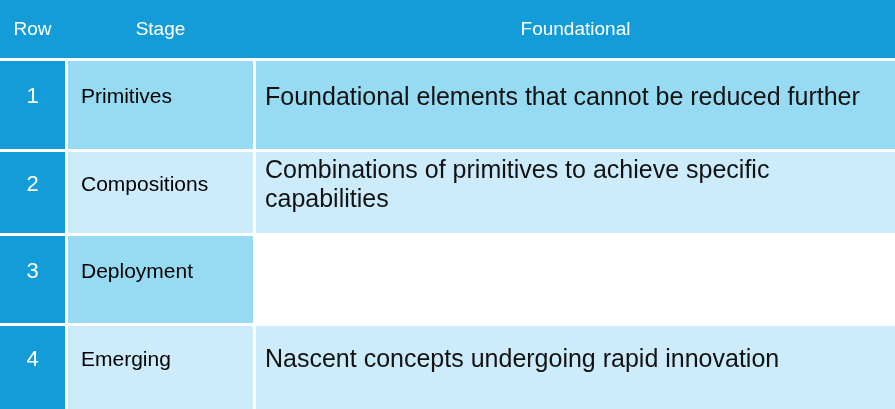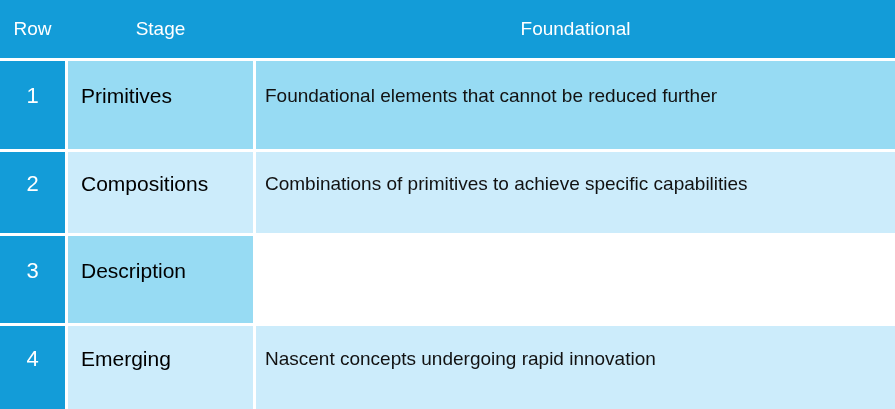--- a/index.html
+++ b/index.html
@@ -50,21 +50,21 @@
   .tr.odd  .cell.body { background: var(--row-odd); }
   .tr.even .cell.body { background: var(--row-even); }
   .cell.stage {
     font-weight: normal;
     color: #000;
     font-size: 21px;
     padding-left: 13px;
   }
   .cell.desc {
     color: var(--text-dark);
-    font-size: 19px;
+    font-size: 25px;
     padding-left: 9px;
   }
 </style>
 </head>
 <body>
 
 <div class="table">
 
   <div class="tr header">
     <div class="hcell">Row</div>
@@ -79,21 +79,21 @@
   </div>
 
   <div class="tr even">
     <div class="cell num">2</div>
     <div class="cell body stage">Compositions</div>
     <div class="cell body desc">Combinations of primitives to achieve specific capabilities</div>
   </div>
 
   <div class="tr odd">
     <div class="cell num">3</div>
-    <div class="cell body stage">Description</div>
+    <div class="cell body stage">Deployment</div>
   </div>
 
   <div class="tr even">
     <div class="cell num">4</div>
     <div class="cell body stage">Emerging</div>
     <div class="cell body desc">Nascent concepts undergoing rapid innovation</div>
   </div>
 
 </div>
 

